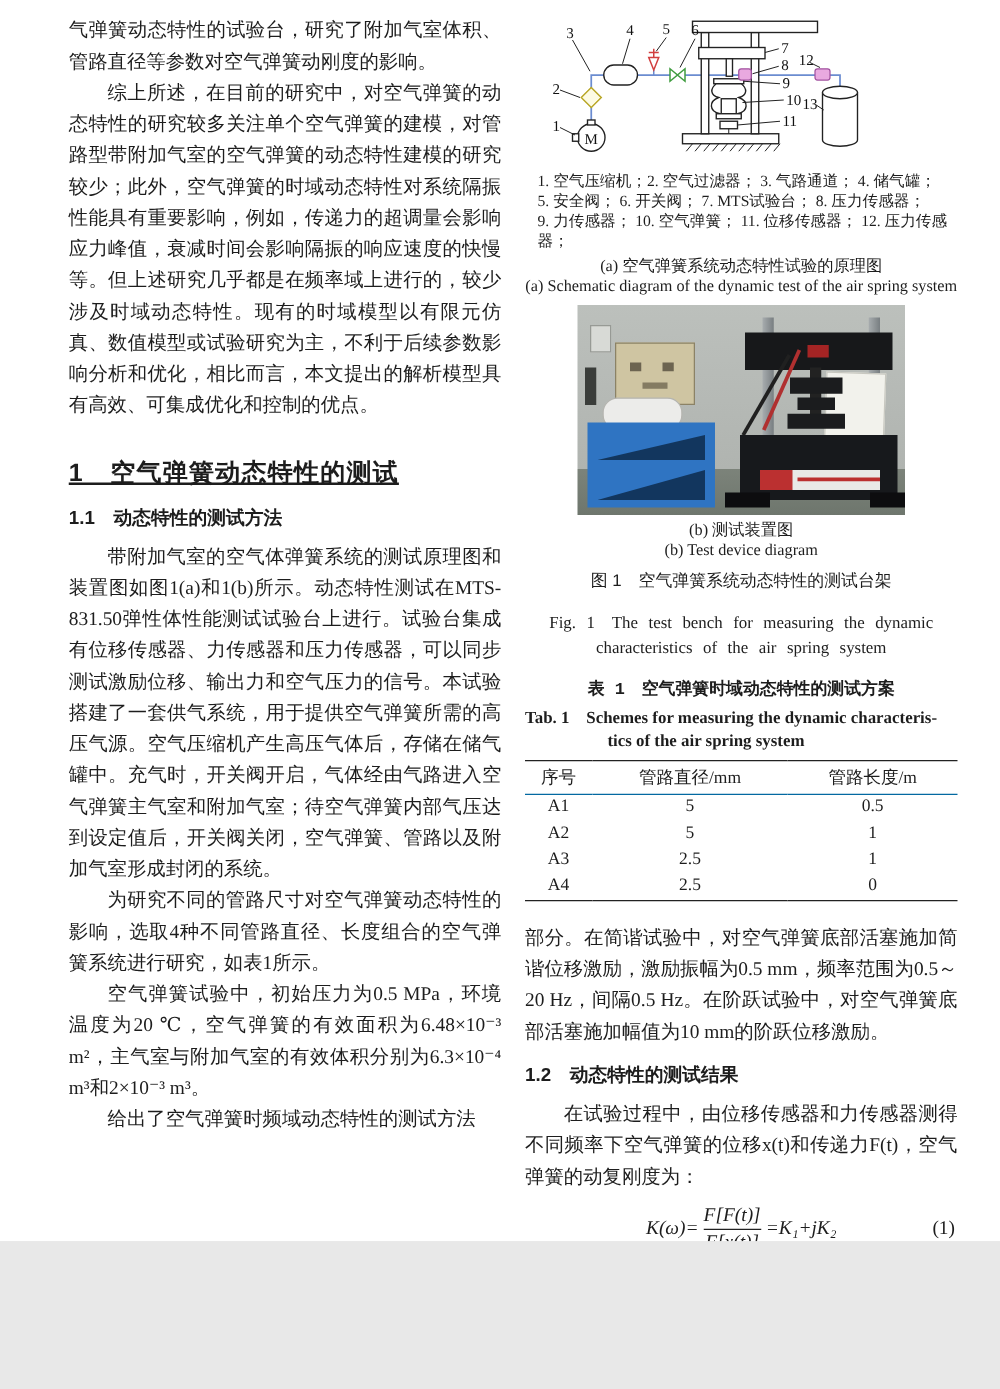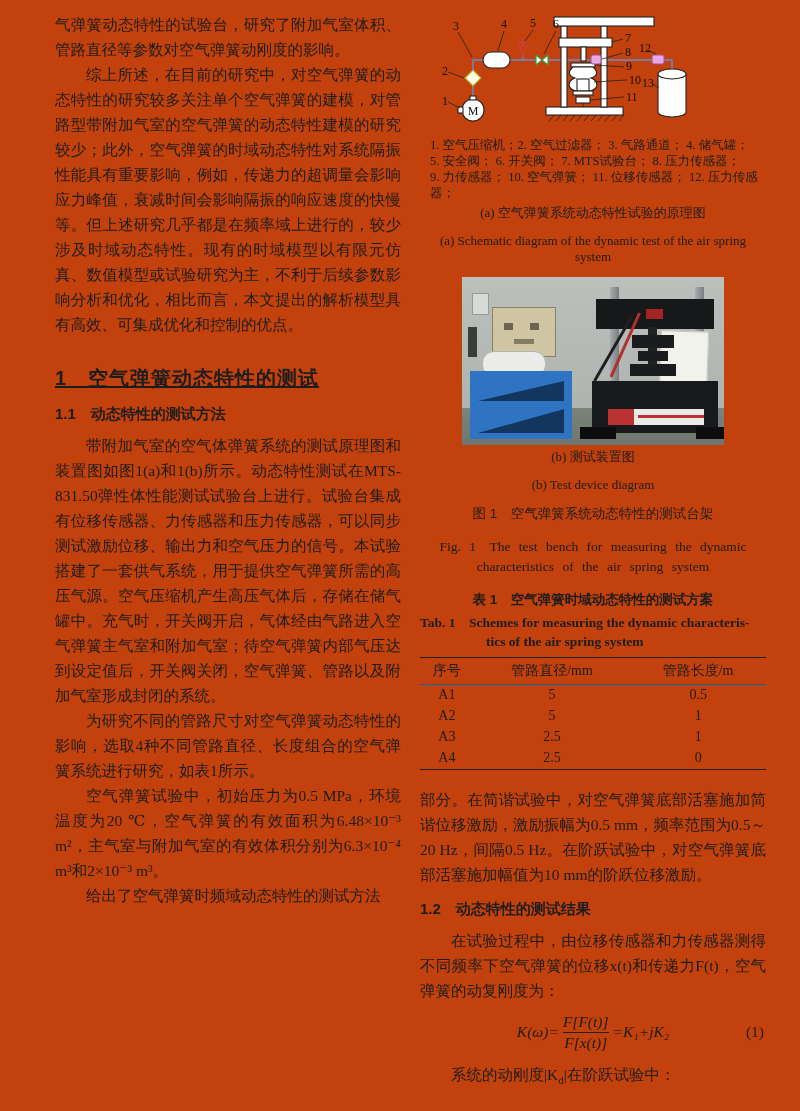--- a/index.html
+++ b/index.html
@@ -1,44 +1,44 @@
 <!DOCTYPE html>
 <html><head>
 <meta charset="utf-8">
 <style>
   html,body{margin:0;padding:0;background:#e8e8e8;}
-  .page{position:relative;width:800px;height:1111px;background:#c2410c;overflow:hidden;
+  .page{position:relative;width:800px;height:993px;background:#ffffff;overflow:hidden;
         font-family:"Liberation Serif","DejaVu Serif",serif;color:#1d1d1d;}
   .col{position:absolute;top:12px;width:346px;}
   .col-left{left:55px;}
   .col-right{left:420px;top:8px;}
   p.body{margin:0;font-size:15.5px;line-height:25px;text-align:justify;}
   p.indent{text-indent:2em;}
   h1.sec{font-family:"Liberation Sans","DejaVu Sans",sans-serif;font-weight:bold;
          font-size:20px;margin:28px 0 13px 0;letter-spacing:1px;text-decoration:underline;}
   h2.subsec{font-family:"Liberation Sans","DejaVu Sans",sans-serif;font-weight:bold;
          font-size:15px;margin:9px 0 9px 0;}
   
   .diagram{display:block;width:346px;height:126px;}
   .dline{stroke:#6b8cd0;stroke-width:1.4;fill:none;}
   .blk{stroke:#222;stroke-width:1.1;fill:#fff;}
   .lbl{font-family:"Liberation Serif",serif;font-size:12px;fill:#111;}
   .leader{stroke:#222;stroke-width:0.8;}
   .legend{font-size:12.5px;line-height:16px;margin:3px 0 0 10px;}
-  .cap{text-align:center;font-size:13px;line-height:16px;margin:12px;}
+  .cap{text-align:center;font-size:13px;line-height:16px;margin:0;}
   .cap-zh{font-family:"Liberation Serif",serif;margin-top:4px;}
   .figcap-zh{font-family:"Liberation Sans","DejaVu Sans",sans-serif;font-size:13.5px;
              text-align:center;margin:8px 0 2px 0;}
   .figcap-en{font-size:13.5px;text-align:center;line-height:20px;word-spacing:5px;}
   
   .photo{position:relative;width:262px;height:168px;margin:7px auto 2px auto;
          background:linear-gradient(#bcc0bc,#b0b4b0 78%,#7c837a 78%,#6e766d);overflow:hidden;}
   .photo div{position:absolute;}
   
-  .tbl-title-zh{font-family:Liberation Sans, sans-serif;font-weight:bold;
+  .tbl-title-zh{font-family:Liberation Mono, monospace;font-weight:bold;
                 font-size:13.5px;text-align:center;margin:14px 0 4px 0;}
   .tbl-title-en{font-weight:bold;font-size:13.5px;line-height:19px;margin:0;}
   .tbl-title-en .l2{display:block;margin-left:66px;}
   table.t1{width:100%;border-collapse:collapse;font-size:14px;margin-top:6px;
            border-top:1.6px solid #222;border-bottom:1.6px solid #222;}
   table.t1 th{font-weight:normal;border-bottom:1px solid #0369a1;padding:4px 0;}
   table.t1 td{text-align:center;padding:2.5px 0;}
   table.t1 th{text-align:center;}
   
   .eqrow{position:relative;display:flex;align-items:center;justify-content:center;

